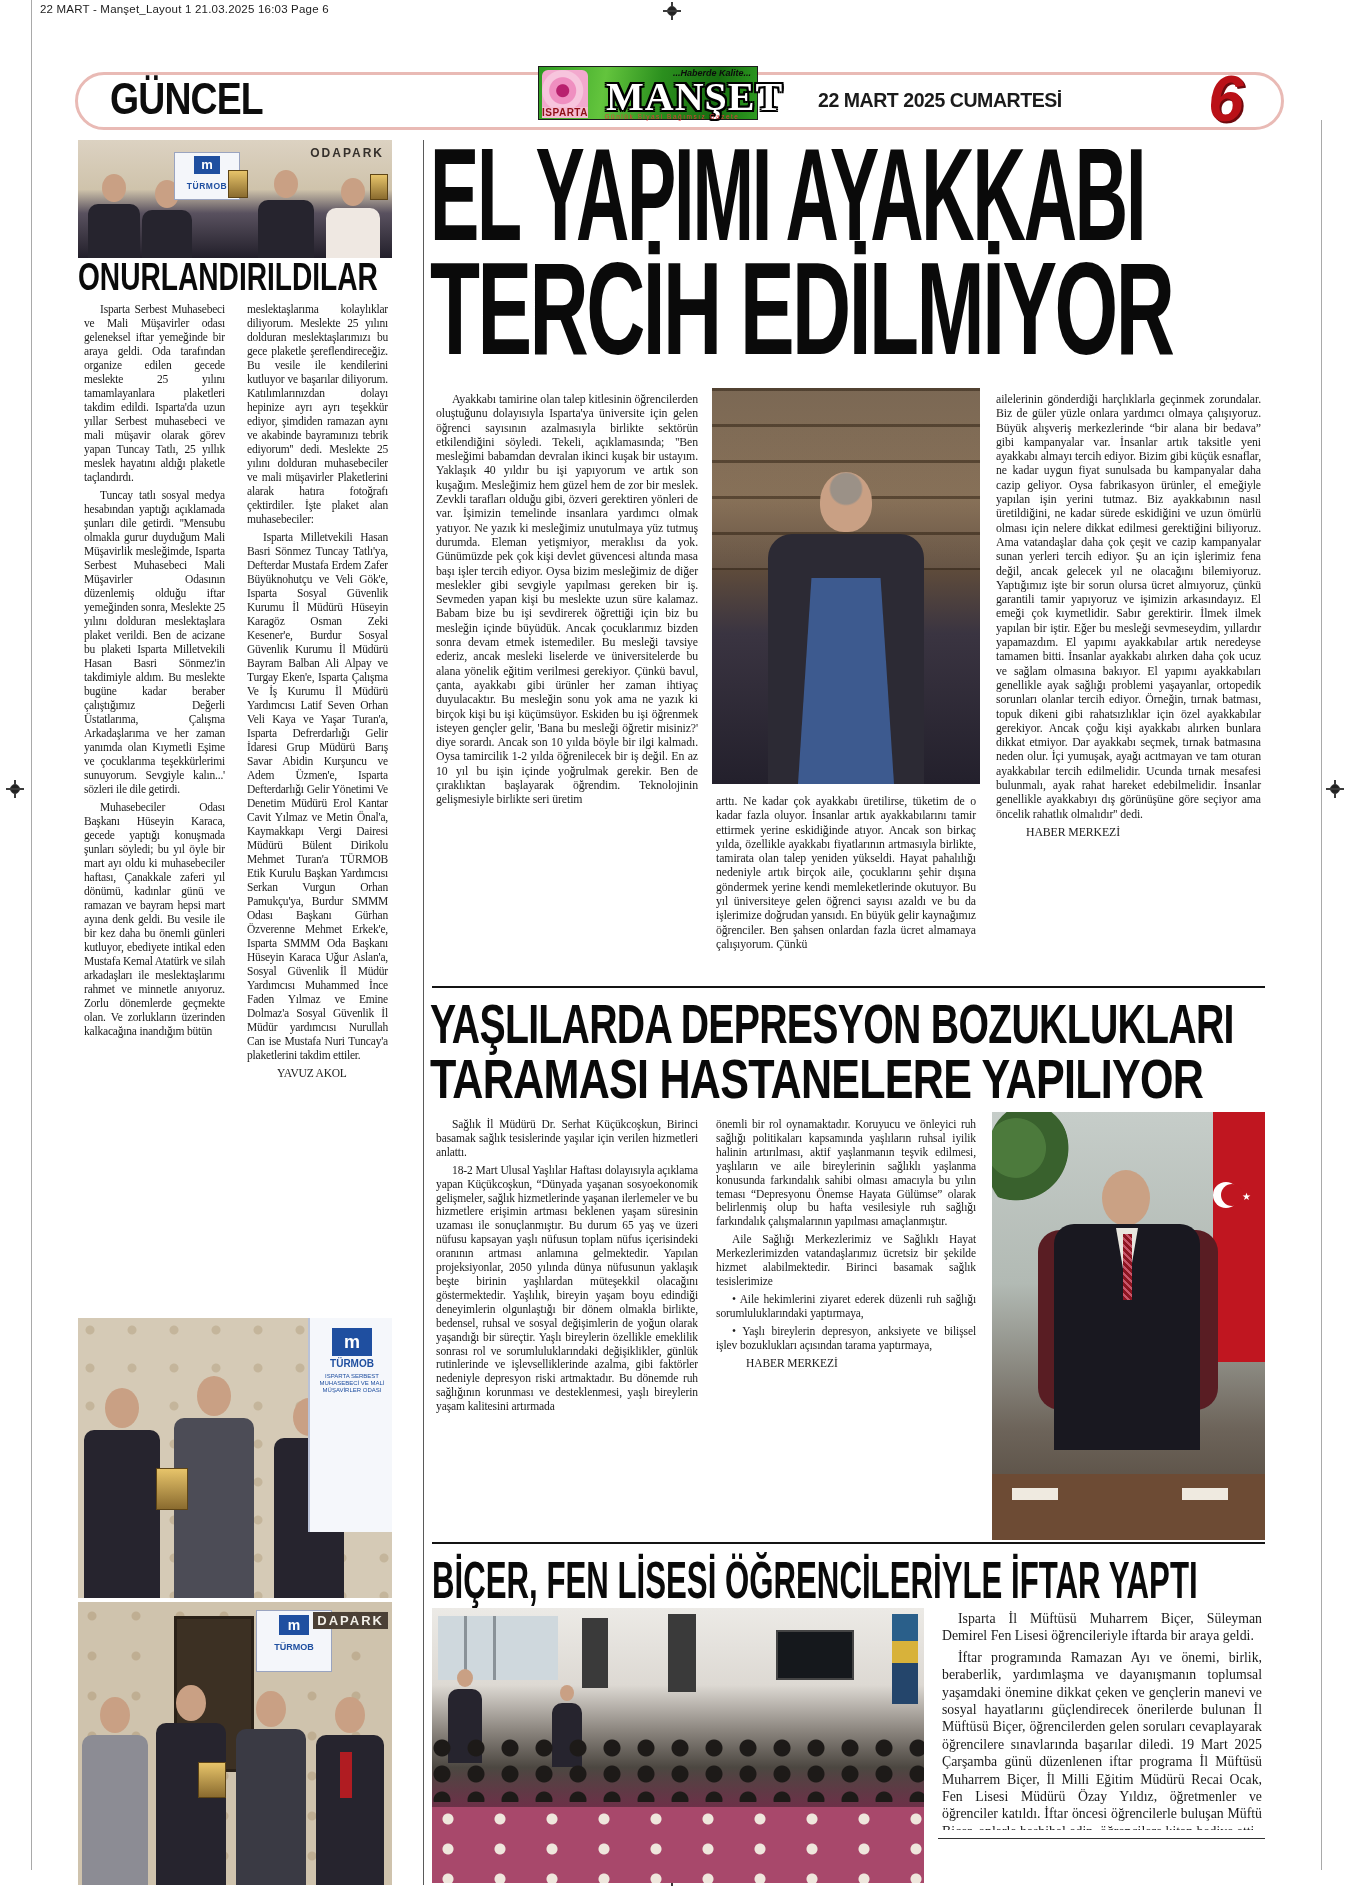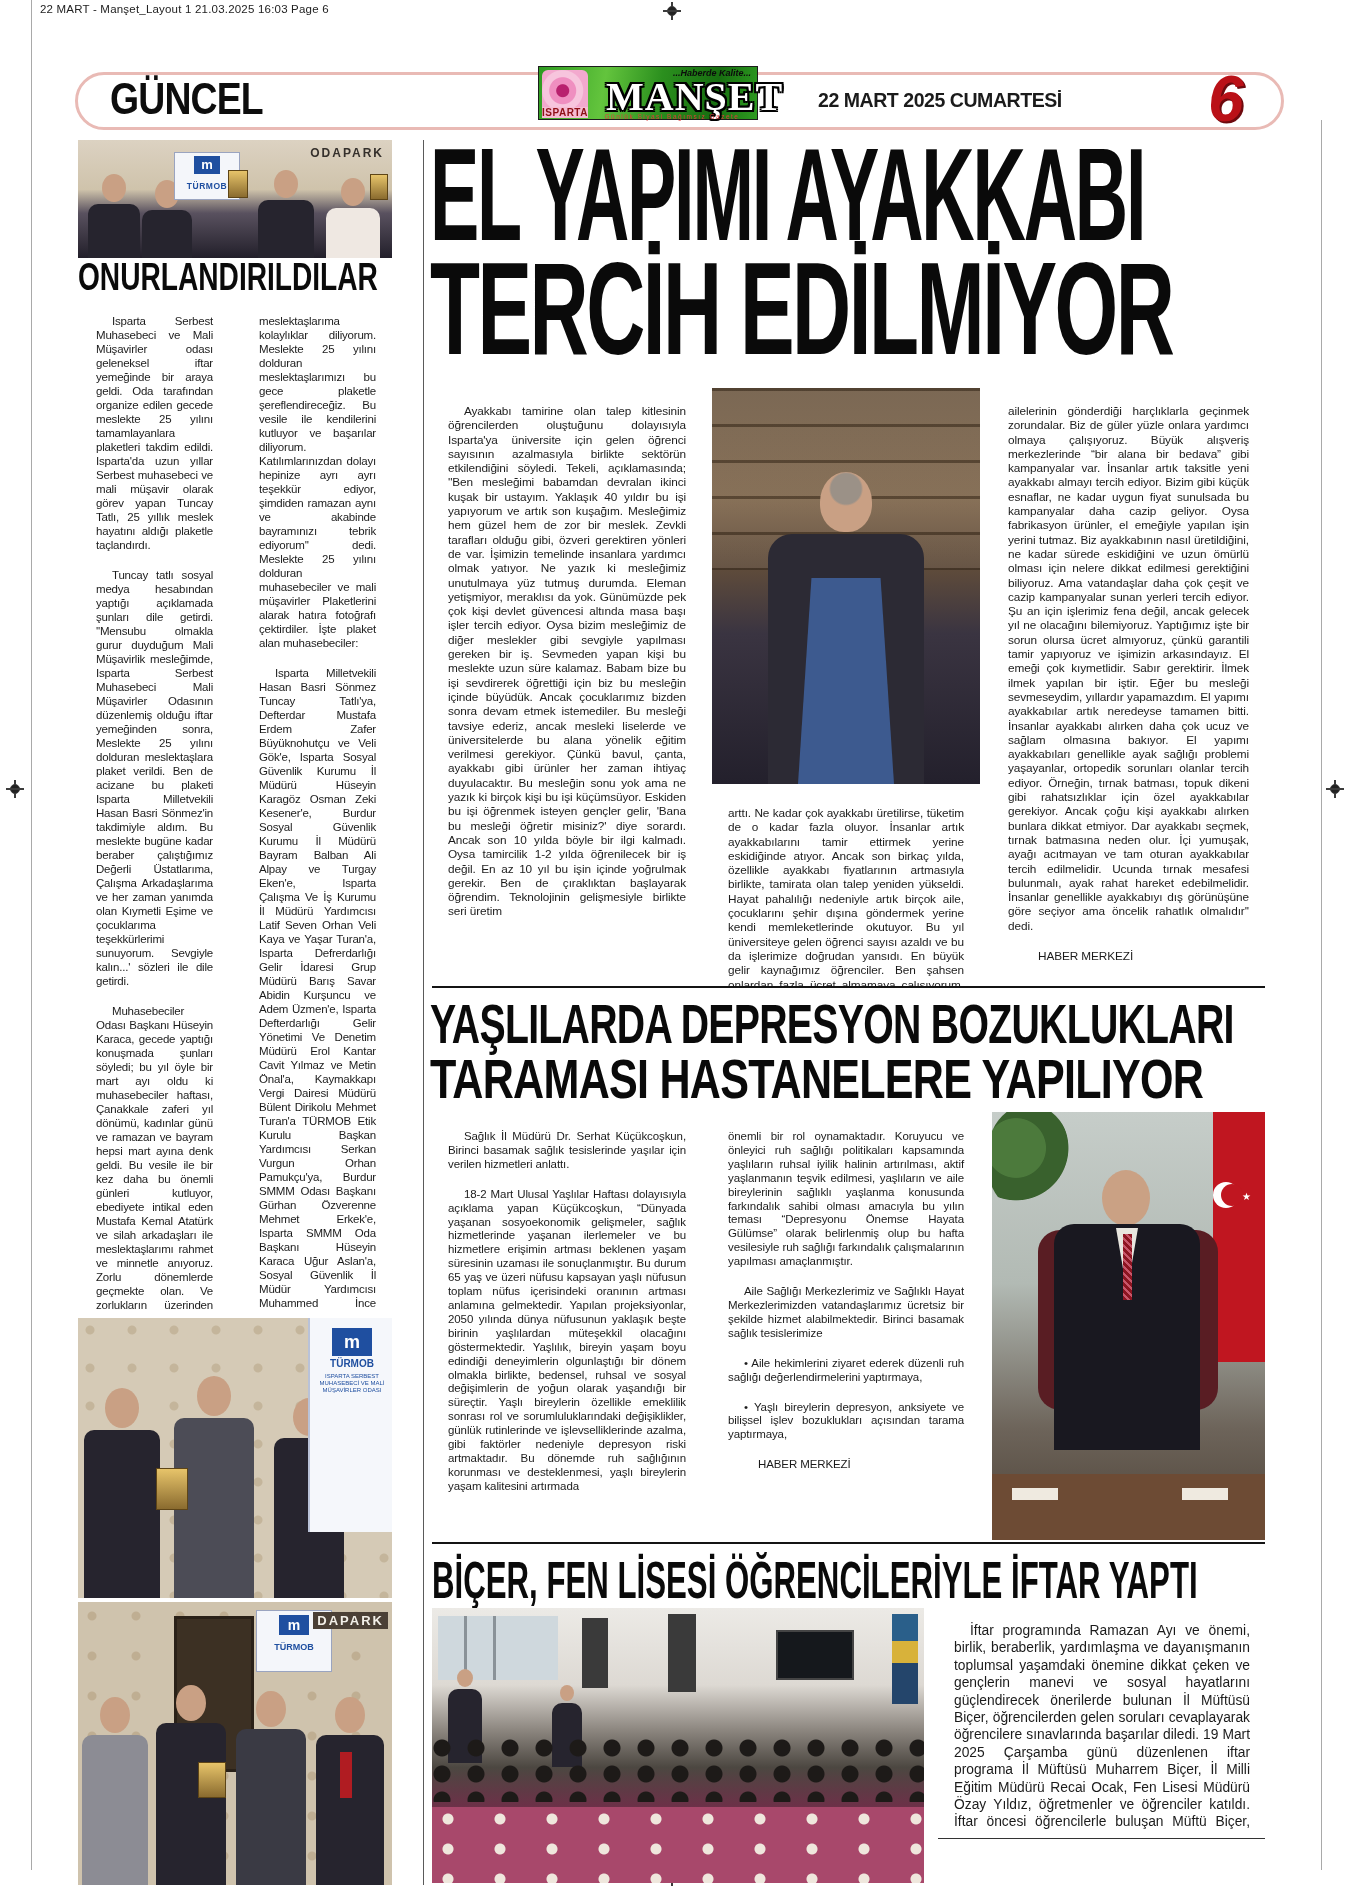--- a/index.html
+++ b/index.html
@@ -29,21 +29,21 @@
       text-shadow:-2px 0 0 #000,2px 0 0 #000,0 -2px 0 #000,0 2px 0 #000,2px 2px 0 #000,-2px 2px 0 #000,2px -2px 0 #000,-2px -2px 0 #000;}
   #logo .tagline{position:absolute;right:6px;top:1px;font-size:9px;font-style:italic;font-weight:bold;color:#0c0c0c;}
   #logo .subtitle{position:absolute;left:53px;bottom:-1px;width:160px;text-align:center;font-size:6.5px;color:#e03a3a;letter-spacing:1.5px;white-space:nowrap;}
 
   
   .hl{position:absolute;font-weight:bold;color:#0a0a0a;white-space:nowrap;}
   .hl span{display:inline-block;transform-origin:0 50%;}
 
   
   .coltext{position:absolute;text-align:justify;overflow:hidden;}
-  .coltext p{margin:16px;text-indent:16px;}
+  .coltext p{margin:4px;text-indent:16px;font-family:Liberation Serif, serif;}
   .coltext p.cont{text-indent:0;}
   .coltext p.byline{text-indent:30px;font-weight:normal;}
   #h-col1,#h-col2{width:149px;font-size:11.5px;line-height:14px;letter-spacing:-.2px;}
   .mainfont{font-size:11.8px;line-height:14.3px;letter-spacing:-.1px;}
   .eldfont{font-size:11.5px;line-height:13.9px;letter-spacing:-.1px;}
   #iftar-text{font-size:13.8px;line-height:17.4px;}
 
   .vrule{position:absolute;width:1px;background:#5a5a5a;}
   .hrule{position:absolute;height:2px;background:#141414;}
 
@@ -262,21 +262,21 @@
     <span style="transform:scaleX(.77);">TARAMASI HASTANELERE YAPILIYOR</span>
   </div>
 
   <div class="coltext eldfont" style="left:432px;top:1114px;width:270px;height:424px;">
     <p>Sağlık İl Müdürü Dr. Serhat Küçükcoşkun, Birinci basamak sağlık tesislerinde yaşılar için verilen hizmetleri anlattı.</p>
     <p>18-2 Mart Ulusal Yaşlılar Haftası dolayısıyla açıklama yapan Küçükcoşkun, “Dünyada yaşanan sosyoekonomik gelişmeler, sağlık hizmetlerinde yaşanan ilerlemeler ve bu hizmetlere erişimin artması beklenen yaşam süresinin uzaması ile sonuçlanmıştır. Bu durum 65 yaş ve üzeri nüfusu kapsayan yaşlı nüfusun toplam nüfus içerisindeki oranının artması anlamına gelmektedir. Yapılan projeksiyonlar, 2050 yılında dünya nüfusunun yaklaşık beşte birinin yaşlılardan müteşekkil olacağını göstermektedir. Yaşlılık, bireyin yaşam boyu edindiği deneyimlerin olgunlaştığı bir dönem olmakla birlikte, bedensel, ruhsal ve sosyal değişimlerin de yoğun olarak yaşandığı bir süreçtir. Yaşlı bireylerin özellikle emeklilik sonrası rol ve sorumluluklarındaki değişiklikler, günlük rutinlerinde ve işlevselliklerinde azalma, gibi faktörler nedeniyle depresyon riski artmaktadır. Bu dönemde ruh sağlığının korunması ve desteklenmesi, yaşlı bireylerin yaşam kalitesini artırmada</p>
   </div>
   <div class="coltext eldfont" style="left:712px;top:1114px;width:268px;height:424px;">
     <p class="cont">önemli bir rol oynamaktadır. Koruyucu ve önleyici ruh sağlığı politikaları kapsamında yaşlıların ruhsal iyilik halinin artırılması, aktif yaşlanmanın teşvik edilmesi, yaşlıların ve aile bireylerinin sağlıklı yaşlanma konusunda farkındalık sahibi olması amacıyla bu yılın teması “Depresyonu Önemse Hayata Gülümse” olarak belirlenmiş olup bu hafta vesilesiyle ruh sağlığı farkındalık çalışmalarının yapılması amaçlanmıştır.</p>
     <p>Aile Sağlığı Merkezlerimiz ve Sağlıklı Hayat Merkezlerimizden vatandaşlarımız ücretsiz bir şekilde hizmet alabilmektedir. Birinci basamak sağlık tesislerimize</p>
-    <p>• Aile hekimlerini ziyaret ederek düzenli ruh sağlığı değerlendirmelerini yaptırmaya,</p>
+    <p>• Aile hekimlerini ziyaret ederek düzenli ruh sağlığı sorumluluklarındaki yaptırmaya,</p>
     <p>• Yaşlı bireylerin depresyon, anksiyete ve bilişsel işlev bozuklukları açısından tarama yaptırmaya,</p>
     <p class="byline">HABER MERKEZİ</p>
   </div>
 
   <div id="photo-doc" class="photo">
     <div class="flag"></div>
     <div class="crescent"></div>
     <div class="star">★</div>
     <div class="plant"></div>
     <div class="chair"></div>
@@ -307,18 +307,19 @@
       </div>
     <div class="fig" style="left:120px;bottom:116px;">
         <div class="head" style="width:14px;height:16px;"></div>
         <div class="torso" style="width:30px;height:64px;"></div>
       </div>
     <div class="crowd"></div>
     <div class="tables"></div>
   </div>
 
   <div class="coltext" id="iftar-text" style="left:938px;top:1606px;width:328px;height:224px;">
+    <p>Isparta İl Müftüsü Muharrem Biçer, Süleyman Demirel Fen Lisesi öğrencileriyle iftarda bir araya geldi.</p>
     <p>İftar programında Ramazan Ayı ve önemi, birlik, beraberlik, yardımlaşma ve dayanışmanın toplumsal yaşamdaki önemine dikkat çeken ve gençlerin manevi ve sosyal hayatlarını güçlendirecek önerilerde bulunan İl Müftüsü Biçer, öğrencilerden gelen soruları cevaplayarak öğrencilere sınavlarında başarılar diledi. 19 Mart 2025 Çarşamba günü düzenlenen iftar programa İl Müftüsü Muharrem Biçer, İl Milli Eğitim Müdürü Recai Ocak, Fen Lisesi Müdürü Özay Yıldız,  öğretmenler ve öğrenciler katıldı. İftar öncesi öğrencilerle buluşan Müftü Biçer, onlarla hasbihal edip, öğrencilere kitap hediye etti.</p>
 
   </div>
   <div class="hrule" style="left:938px;top:1838px;width:327px;height:1px;background:#333;"></div>
 
 </div>
 
 </body></html>

